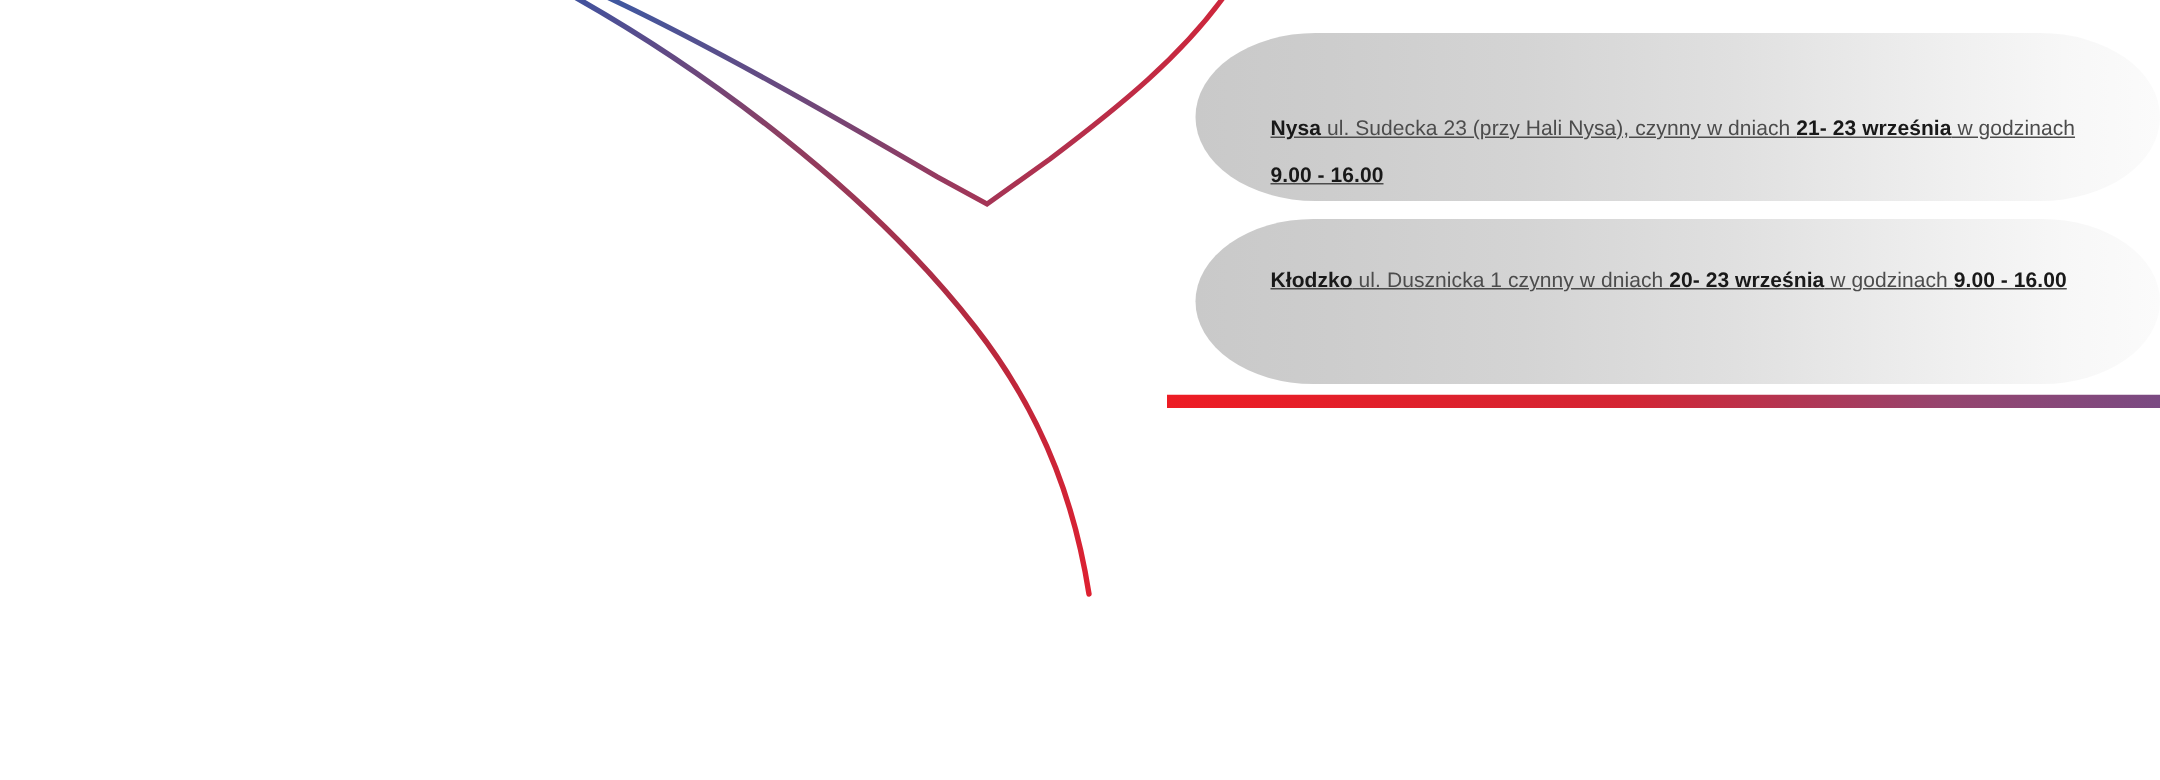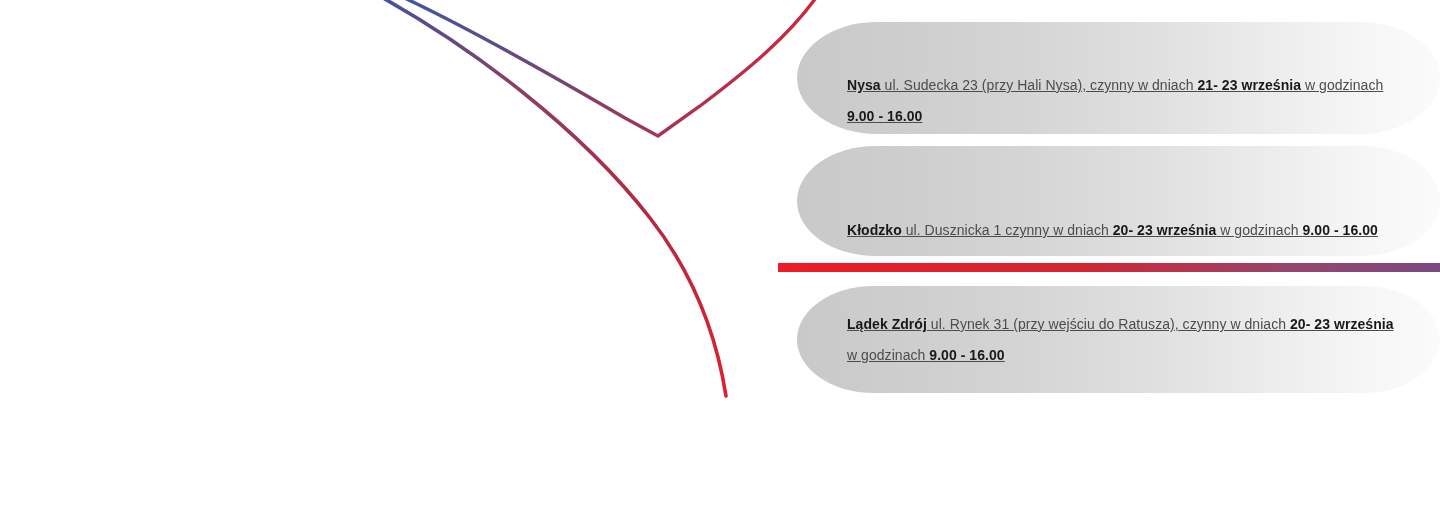--- a/index.html
+++ b/index.html
@@ -82,21 +82,21 @@
   .loc-card .card-text b {
     color: #191919;
     font-weight: 700;
   }
 
   
   #card-0 { top: 22px;  height: 112px; }
   #card-0 .card-text { top: 48px; }
 
   #card-1 { top: 146px; height: 110px; }
-  #card-1 .card-text { top: 25px; margin-top: 44px; }
+  #card-1 .card-text { top: 25px; }
 
   #card-2 { top: 286px; height: 107px; }
   #card-2 .card-text { top: 23px; }
 
   #card-3 { top: 407px; height: 113px; }
   #card-3 .card-text { top: 18px; }
 </style>
 </head>
 <body>
 
@@ -139,21 +139,16 @@
         <b>Nysa</b><span> ul. Sudecka 23 (przy Hali Nysa), czynny w dniach </span><b>21- 23 września</b><span> w godzinach </span><b>9.00 - 16.00</b>
       </div>
     </div>
 
     <div class="loc-card" id="card-1">
       <div class="card-text">
         <b>Kłodzko</b><span> ul. Dusznicka 1 czynny w dniach </span><b>20- 23 września</b><span> w godzinach </span><b>9.00 - 16.00</b>
       </div>
     </div>
 
-    <div class="loc-card" id="card-2">
-      <div class="card-text">
-        <b>Lądek Zdrój</b><span> ul. Rynek 31 (przy wejściu do Ratusza), czynny w dniach </span><b>20- 23 września</b><span> w godzinach </span><b>9.00 - 16.00</b>
-      </div>
-    </div>
 
 
   </div>
 </div>
 
 </body></html>

